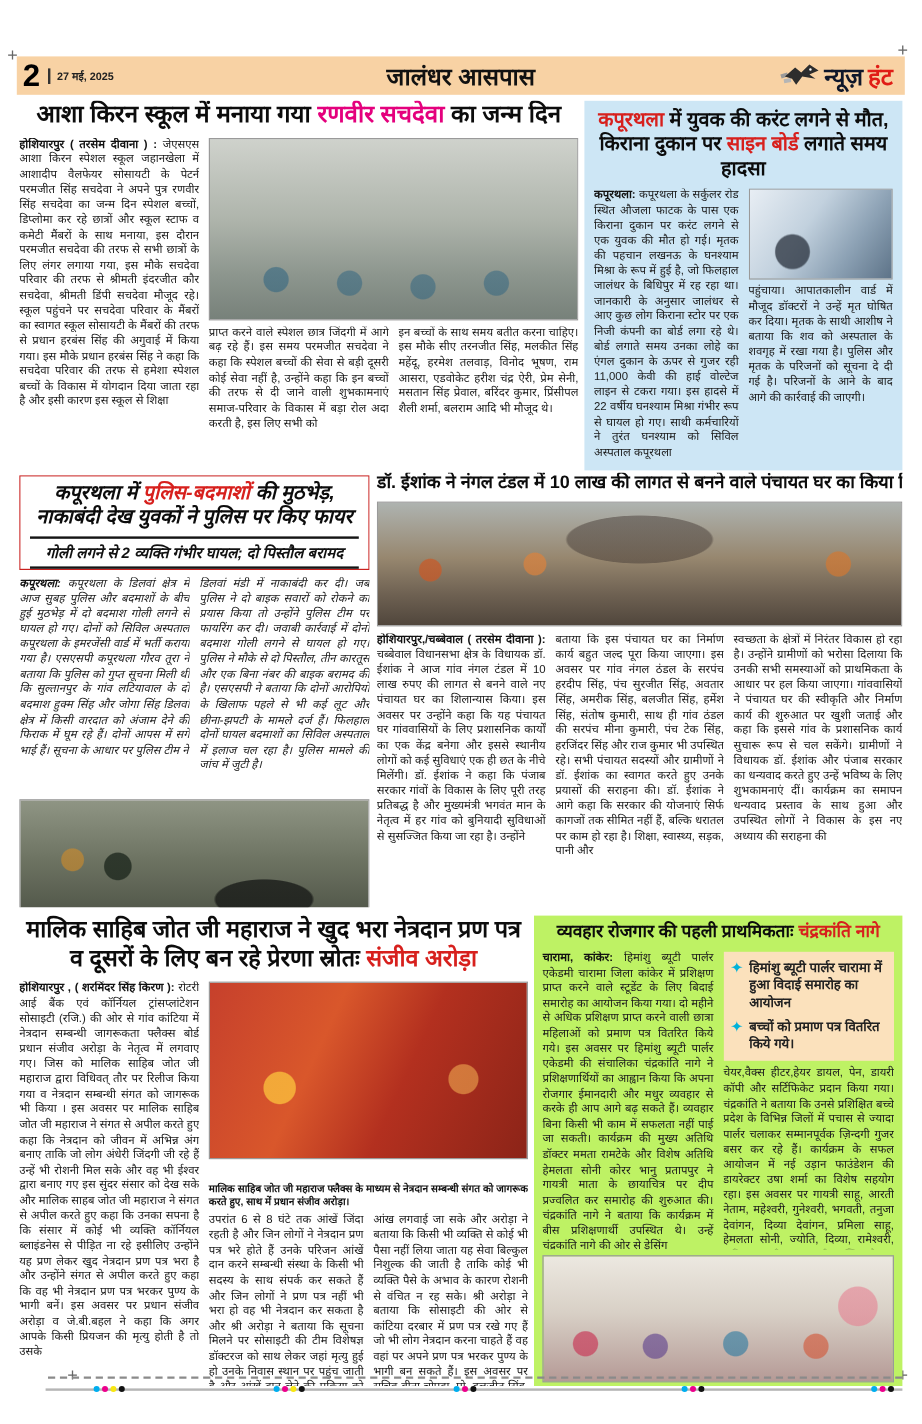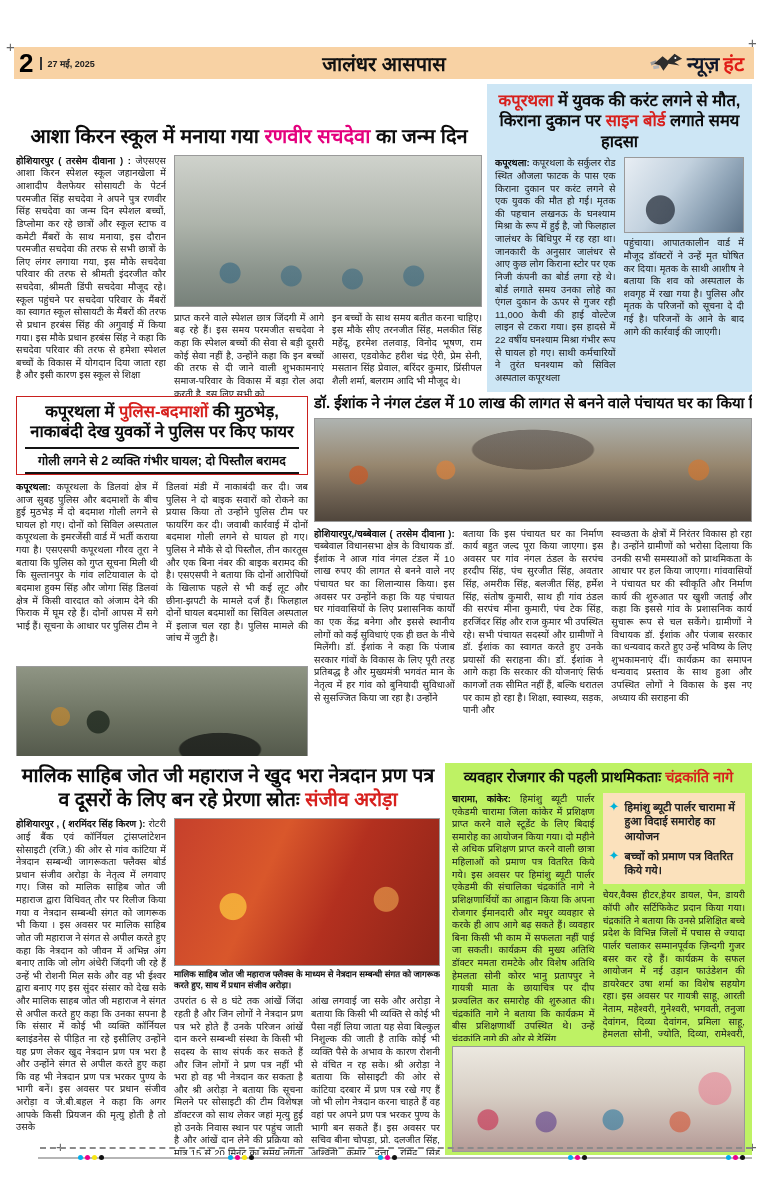--- a/index.html
+++ b/index.html
@@ -37,21 +37,21 @@
   
   .a3-hlbox{border:1.5px solid #c9201e;padding:4px 8px 0 8px;margin-bottom:6px;background:#fff;}
   .a3-hl{font-size:16.5px;}
   .a3-sub{border-top:2.5px solid #141414;border-bottom:2.5px solid #141414;font-weight:bold;font-size:12.5px;text-align:center;padding:3px 0;margin:5px 0 0 0;color:#111;}
 
   
   .a4-hl{font-size:15px;margin-bottom:5px;white-space:nowrap;}
 
   
   .a5-hl{font-size:19.5px;margin-bottom:7px;}
-  .a5-cap{font-size:8.5px;font-weight:bold;line-height:1.3;color:#111;margin:3px 0 4px 0;text-align:justify;}
+  .a5-cap{font-size:8.5px;font-weight:bold;line-height:1.3;color:#111;margin:19px 0 4px 0;text-align:justify;}
 
   
   .a6{background:#bef264;padding:6px 7px;}
   .a6-hl{font-size:14.5px;margin-bottom:6px;}
   .bbox{background:#fbe1bc;padding:7px 6px;margin-bottom:5px;}
   .brow{display:flex;gap:5px;margin-bottom:6px;}
   .bstar{color:#00b2d9;font-size:13px;line-height:1.1;flex:0 0 auto;}
   .btxt{font-weight:bold;font-size:11px;line-height:1.3;color:#222;text-align:left;flex:1;}
 
   
@@ -83,21 +83,21 @@
           <rect x="5" y="15" width="7" height="4" fill="#b5b5b5" transform="rotate(-10 8 17)"></rect>
           <path d="M6 13 L16 4 L22 9 L30 1 L39 7 L30 11 L36 15 L23 13 L17 21 L13 15 Z" fill="#2d2d2d"></path>
           <circle cx="31" cy="6" r="1.2" fill="#fff"></circle>
         </svg>
       </span>
       <span class="b1">न्यूज़</span>
       <span class="b2">हंट</span>
     </span>
   </div>
 
-  <div class="block" style="left:16px;top:84px;width:466px;height:308px;margin-top:40px;">
+  <div class="block" style="left:16px;top:84px;width:466px;height:308px;">
     <div class="hl a1-hl">
       <span>आशा किरन स्कूल में मनाया गया </span><span class="accent-mag">रणवीर सचदेवा</span><span> का जन्म दिन</span>
     </div>
     <div class="cols" style="height:268px;">
       <div class="col bt" style="flex:0 0 150px;">
         <span class="byline">होशियारपुर ( तरसेम दीवाना ) : </span><span>जेएसएस आशा किरन स्पेशल स्कूल जहानखेला में आशादीप वैलफेयर सोसायटी के पेटर्न परमजीत सिंह सचदेवा ने अपने पुत्र रणवीर सिंह सचदेवा का जन्म दिन स्पेशल बच्चों, डिप्लोमा कर रहे छात्रों और स्कूल स्टाफ व कमेटी मैंबरों के साथ मनाया, इस दौरान परमजीत सचदेवा की तरफ से सभी छात्रों के लिए लंगर लगाया गया, इस मौके सचदेवा परिवार की तरफ से श्रीमती इंदरजीत कौर सचदेवा, श्रीमती डिंपी सचदेवा मौजूद रहे। स्कूल पहुंचने पर सचदेवा परिवार के मैंबरों का स्वागत स्कूल सोसायटी के मैंबरों की तरफ से प्रधान हरबंस सिंह की अगुवाई में किया गया। इस मौके प्रधान हरबंस सिंह ने कहा कि सचदेवा परिवार की तरफ से हमेशा स्पेशल बच्चों के विकास में योगदान दिया जाता रहा है और इसी कारण इस स्कूल से शिक्षा</span>
       </div>
       <div class="a1-right" style="flex:1;min-width:0;">
         <div class="photo" style="width:100%;height:152px;background:
           radial-gradient(circle at 18% 78%, rgba(43,98,128,.55) 10px, transparent 11px),
@@ -123,21 +123,21 @@
       </div>
       <div class="col">
         <div class="photo" style="width:100%;height:76px;background:
           radial-gradient(circle at 30% 70%, rgba(40,48,60,.75) 14px, transparent 15px),
           linear-gradient(125deg,#e8eef4 0%,#c2d1de 40%,#8da2b5 70%,#5d7388 100%);"></div>
         <div class="bt" style="margin-top:4px;"><span>पहुंचाया। आपातकालीन वार्ड में मौजूद डॉक्टरों ने उन्हें मृत घोषित कर दिया। मृतक के साथी आशीष ने बताया कि शव को अस्पताल के शवगृह में रखा गया है। पुलिस और मृतक के परिजनों को सूचना दे दी गई है। परिजनों के आने के बाद आगे की कार्रवाई की जाएगी।</span></div>
       </div>
     </div>
   </div>
 
-  <div class="block" style="left:16px;top:396px;width:292px;height:360px;">
+  <div class="block" style="left:16px;top:396px;width:292px;height:360px;font-style:italic;">
     <div class="a3-hlbox">
       <div class="hl a3-hl">
         <span>कपूरथला में </span><span class="accent-red">पुलिस-बदमाशों</span><span> की मुठभेड़, नाकाबंदी देख युवकों ने पुलिस पर किए फायर</span>
       </div>
       <div class="a3-sub">गोली लगने से 2 व्यक्ति गंभीर घायल; दो पिस्तौल बरामद</div>
     </div>
     <div class="cols" style="height:180px;">
       <div class="col bt">
         <span class="byline">कपूरथला: </span><span>कपूरथला के डिलवां क्षेत्र में आज सुबह पुलिस और बदमाशों के बीच हुई मुठभेड़ में दो बदमाश गोली लगने से घायल हो गए। दोनों को सिविल अस्पताल कपूरथला के इमरजेंसी वार्ड में भर्ती कराया गया है। एसएसपी कपूरथला गौरव तूरा ने बताया कि पुलिस को गुप्त सूचना मिली थी कि सुल्तानपुर के गांव लटियावाल के दो बदमाश हुक्म सिंह और जोगा सिंह डिलवां क्षेत्र में किसी वारदात को अंजाम देने की फिराक में घूम रहे हैं। दोनों आपस में सगे भाई हैं। सूचना के आधार पर पुलिस टीम ने</span>
       </div>

